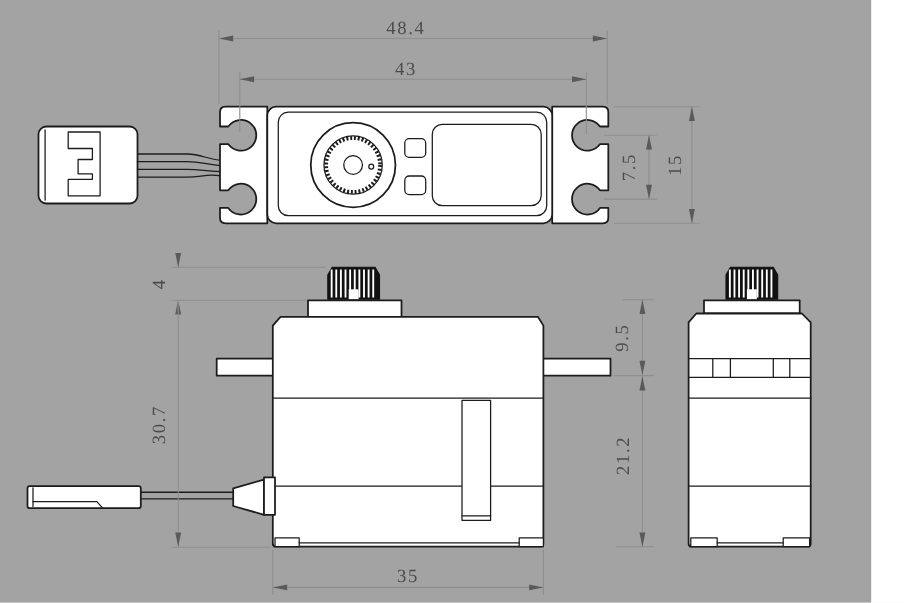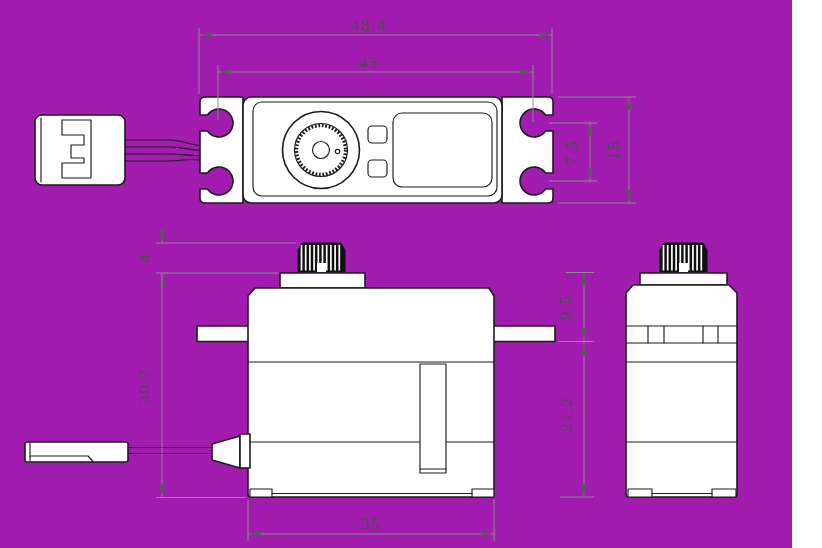--- a/index.html
+++ b/index.html
@@ -1,16 +1,16 @@
 <!DOCTYPE html>
 <html><head>
 <meta charset="utf-8">
 <style>
   html,body{margin:0;padding:0;background:#ffffff;}
-  #canvas{width:792px;height:548px;background:#a21caf;position:relative;overflow:hidden;}
+  #canvas{width:792px;height:548px;background:#a3a3a3;position:relative;overflow:hidden;}
   svg{display:block;}
   .ln{stroke:#1c1c1c;fill:none;stroke-width:1.6;stroke-linejoin:round;stroke-linecap:round;}
   .lnthin{stroke:#1c1c1c;fill:none;stroke-width:1.15;stroke-linejoin:round;stroke-linecap:round;}
   .wfill{fill:#ffffff;}
   .dim{stroke:#8e8e8e;stroke-width:1;fill:none;stroke-linecap:butt;}
   .arrow{fill:#5a5a5a;stroke:none;}
   .dimtext{font-family:"Liberation Serif","DejaVu Serif",serif;font-size:17px;fill:#4c4c4c;letter-spacing:1.5px;}
   .blk{fill:#111111;stroke:#111111;stroke-width:1;}
   .stripe{stroke:#ffffff;stroke-width:1.7;fill:none;}
   .knurl{stroke:#1c1c1c;fill:none;stroke-width:3.4;stroke-dasharray:1.8 1.7;}

